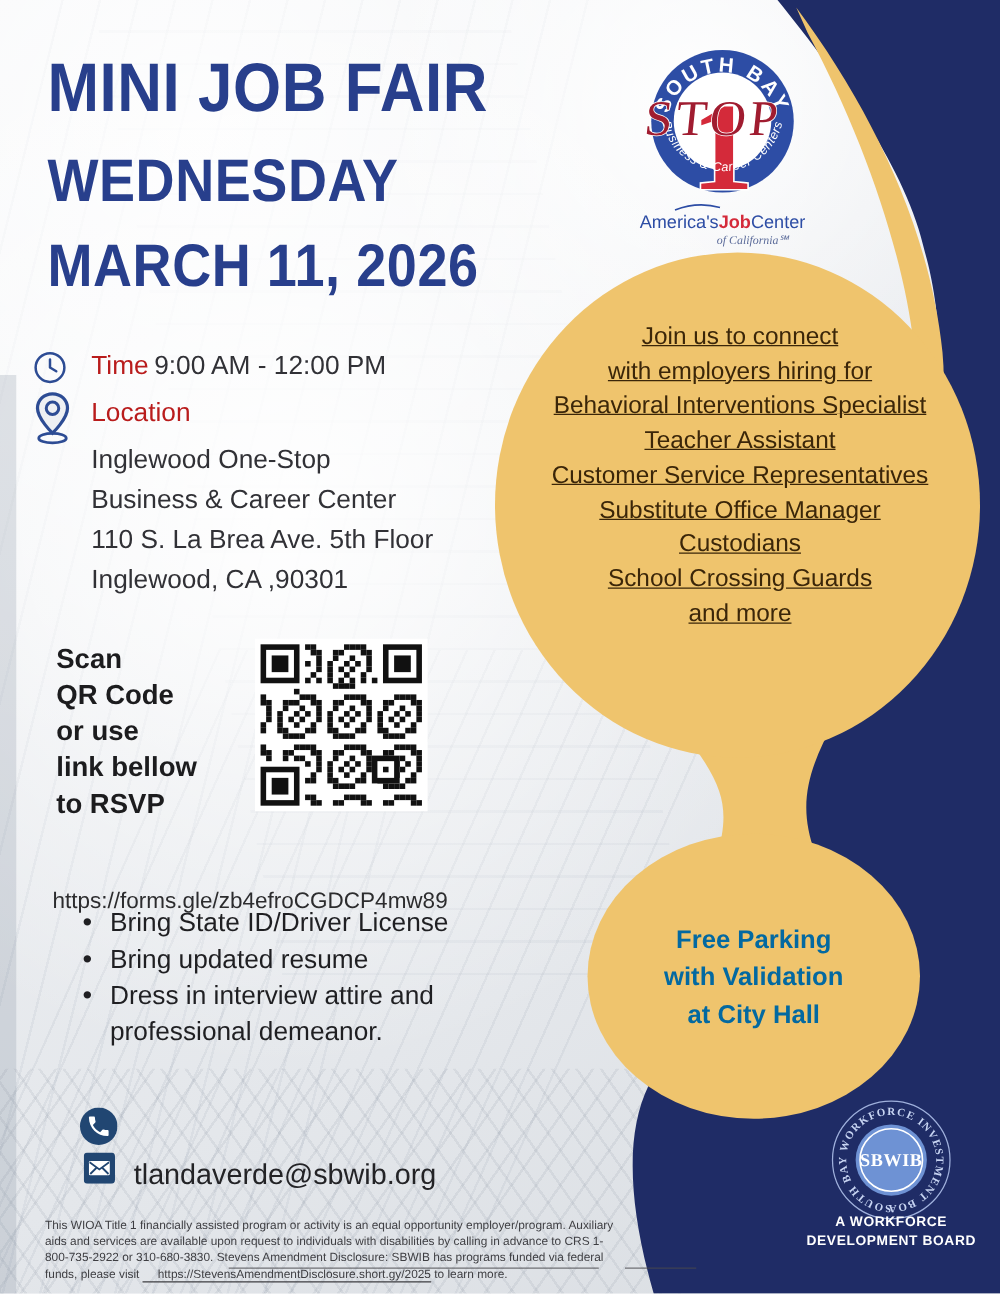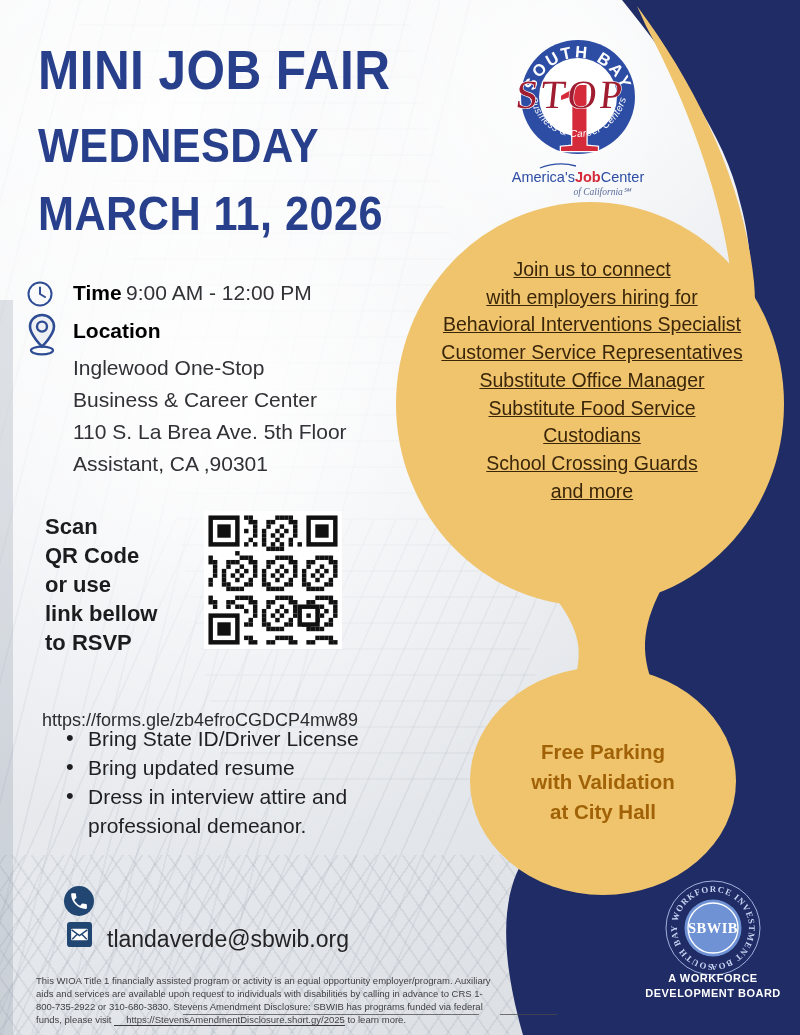--- a/index.html
+++ b/index.html
@@ -25,39 +25,39 @@
   
   .shapes{position:absolute;left:0;top:0;}
   
   .title,.weekday,.datetxt{position:absolute;left:38px;color:#283f8c;font-weight:bold;
       transform:scaleX(.9);transform-origin:0 0;letter-spacing:.5px;white-space:nowrap;}
   .title{top:38px;font-size:55px;}
   .weekday{top:118px;font-size:48px;}
   .datetxt{top:186px;font-size:48px;}
   .row{position:absolute;white-space:nowrap;}
   .icon{position:absolute;}
-  .lbl{color:#000000;font-weight:bold;font-size:21px;}
+  .lbl{color:#b91c1c;font-weight:normal;font-size:21px;}
   .val{color:#313136;font-size:21px;}
   .addr{position:absolute;left:73px;top:352px;font-size:21px;line-height:32px;color:#313136;}
   .scan{position:absolute;left:45px;top:512px;font-size:22px;line-height:29px;font-weight:bold;color:#1c1c1e;}
   .qr{position:absolute;left:204px;top:511px;width:138px;height:138px;background:#fff;}
   .rsvp{position:absolute;left:42px;top:678px;font-size:18px;color:#2c2c2e;text-decoration:none;margin-top:32px;}
   .bullets{position:absolute;left:52px;top:712px;width:352px;margin:12px;padding:0;list-style:none;
       font-size:21px;line-height:29px;color:#1f1f22;}
   .bullets li{padding-left:24px;position:relative;}
   .bullets li::before{content:"•";position:absolute;left:2px;top:-1px;font-size:22px;color:#1f1f22;}
   .contact{position:absolute;white-space:nowrap;font-size:23px;color:#232326;}
   .fineprint{position:absolute;left:36px;top:964px;width:456px;font-size:9.5px;line-height:13px;color:#3e3e42;}
   .fineprint a{color:#3e3e42;text-decoration:none;border-bottom:1px solid #3e3e42;padding-left:12px;}
   .fp-line{position:absolute;height:1px;background:#4a4a4e;opacity:.75;}
   
   .hiring{position:absolute;left:390px;top:256px;width:404px;text-align:center;
       font-size:19.5px;line-height:27.7px;color:#3b2609;text-decoration:underline;}
   .parking{position:absolute;left:468px;top:737px;width:270px;text-align:center;
-      font-size:20.5px;line-height:30px;font-weight:bold;color:#a16207;}
+      font-size:20.5px;line-height:30px;font-weight:bold;color:#0369a1;}
   .tagline{position:absolute;left:618px;top:971px;width:190px;text-align:center;color:#ffffff;
       font-size:11px;line-height:15px;font-weight:bold;letter-spacing:.5px;}
   .logo-onestop{position:absolute;left:495px;top:24px;}
   .logo-seal{position:absolute;left:663px;top:878px;}
 </style>
 </head>
 <body>
 
 <div class="flyer">
 
@@ -97,21 +97,21 @@
     <circle cx="18" cy="14.6" r="5" fill="none" stroke="#2d4c94" stroke-width="2.4"></circle>
   </svg>
   <div class="row" style="left:73px;top:319px">
     <span class="lbl">Location</span>
   </div>
 
   <div class="addr">
       <div>Inglewood One-Stop</div>
       <div>Business &amp; Career Center</div>
       <div>110 S. La Brea Ave. 5th Floor</div>
-      <div>Assistant, CA ,90301</div>
+      <div>Inglewood, CA ,90301</div>
     </div>
 
   <div class="scan">
       <div>Scan</div>
       <div>QR Code</div>
       <div>or use</div>
       <div>link bellow</div>
       <div>to RSVP</div>
     </div>
 
@@ -419,23 +419,23 @@
     <text x="83" y="158" text-anchor="middle" font-size="14.5">
       <tspan fill="#2d4da5">America's</tspan><tspan fill="#d42a3a" font-weight="bold">Job</tspan><tspan fill="#2d4da5">Center</tspan>
     </text>
     <text x="107" y="171" text-anchor="middle" font-size="9.5" font-style="italic" font-family="Liberation Serif, DejaVu Serif, serif" fill="#5b6b9a">of California℠</text>
   </svg>
 
   <div class="hiring">
       <div>Join us to connect</div>
       <div>with employers hiring for</div>
       <div>Behavioral Interventions Specialist</div>
+      <div>Teacher Assistant</div>
       <div>Customer Service Representatives</div>
       <div>Substitute Office Manager</div>
-      <div>Substitute Food Service</div>
       <div>Custodians</div>
       <div>School Crossing Guards</div>
       <div>and more</div>
     </div>
 
   <div class="parking">
       <div>Free Parking</div>
       <div>with Validation</div>
       <div>at City Hall</div>
     </div>

